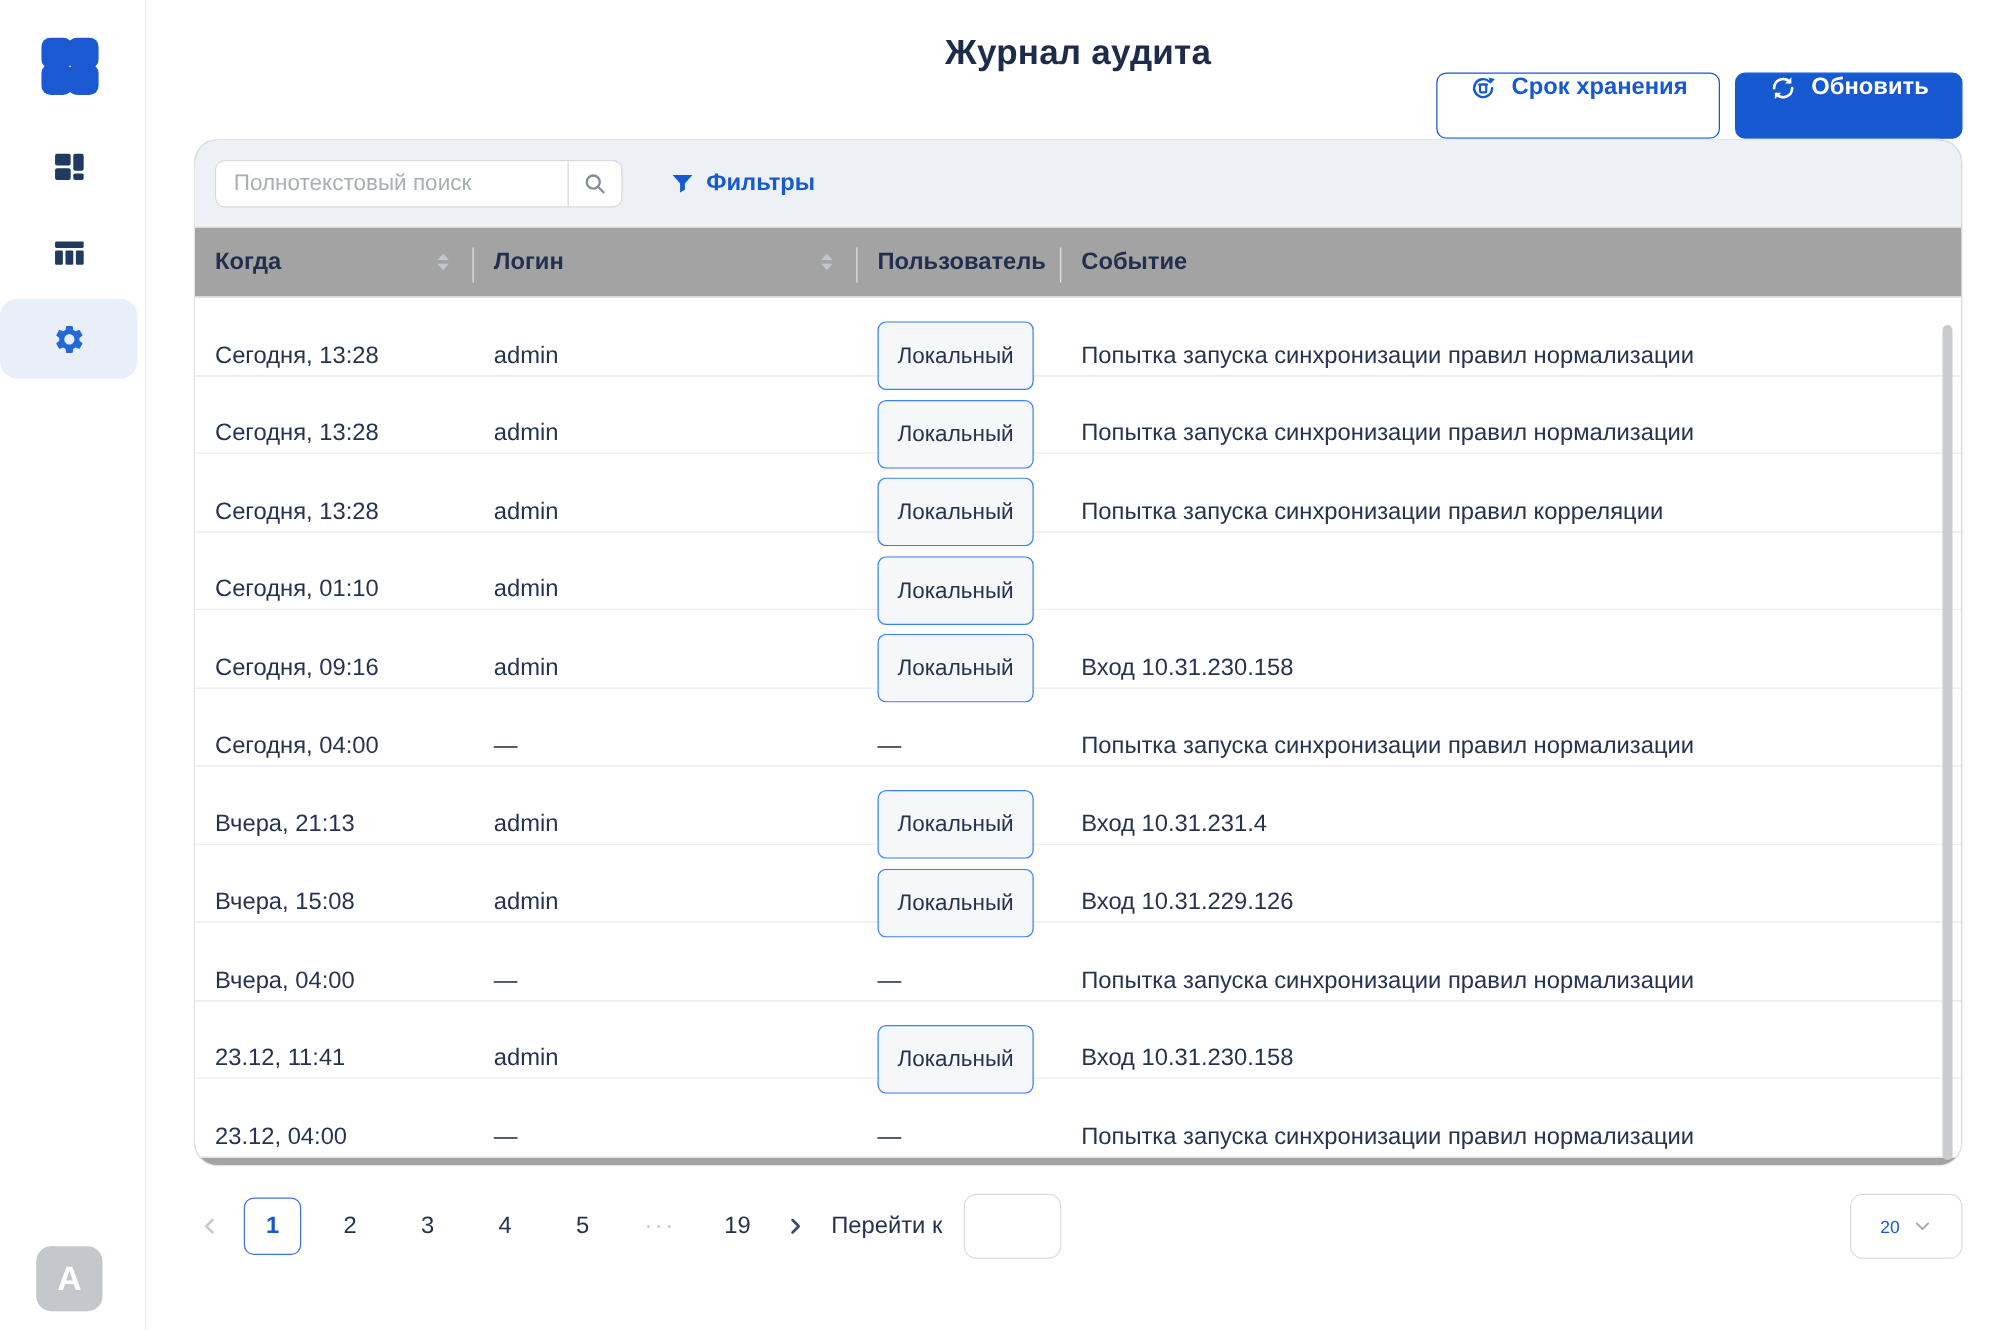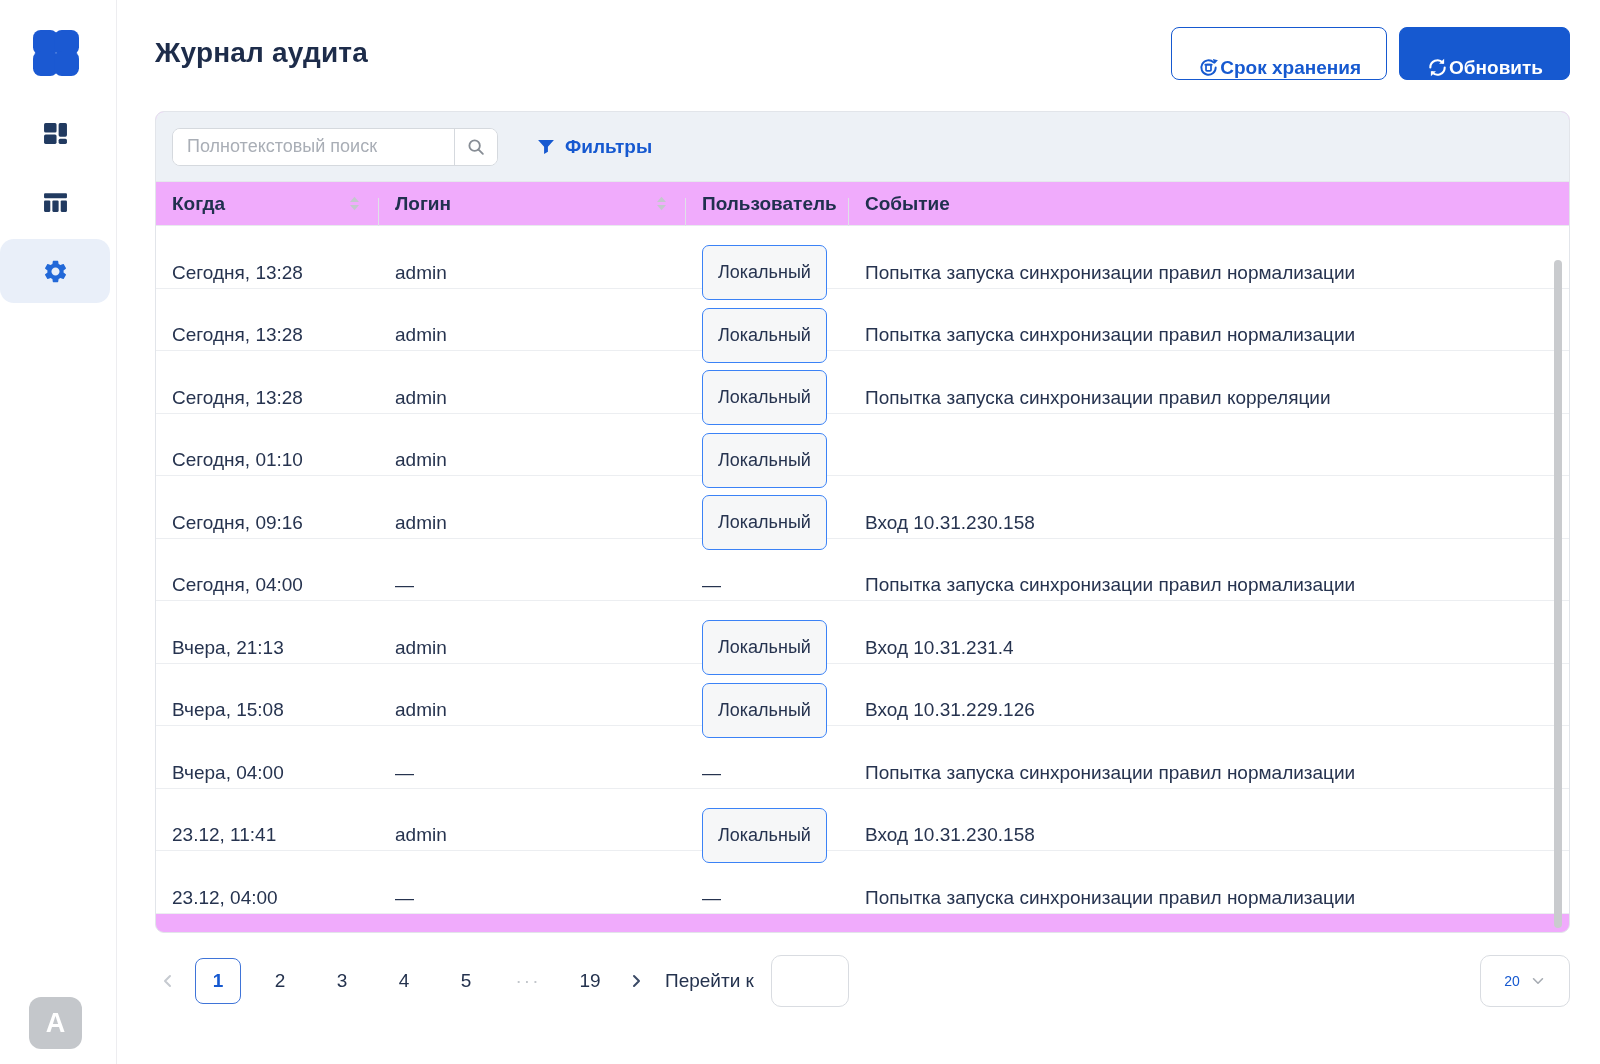--- a/index.html
+++ b/index.html
@@ -14,47 +14,47 @@
   .nav-item { width:110px; height:64px; display:flex; align-items:center; justify-content:center;
     border-radius:14px; cursor:pointer; }
   .nav-item svg { display:block; }
   .nav-item.active { background:#e9eff9; }
   .avatar { position:absolute; left:29px; bottom:15px; width:53px; height:52px; border-radius:12px;
     background:#c4c7cb; color:#ffffff; font-size:27px; font-weight:bold;
     display:flex; align-items:center; justify-content:center; cursor:pointer; }
 
   
   .main { flex:1; padding:0 30px 0 38px; position:relative; }
-  .topbar { margin-top:26px; display:flex; align-items:center; height:54px; }
+  .topbar { margin-top:26px; display:flex; align-items:center; height:54px;flex-direction:column; }
   .page-title { font-size:28px; font-weight:bold; color:#1d2c4a; letter-spacing:.2px; }
   .actions { margin-left:auto; display:flex; gap:12px; }
-  .btn { display:flex; align-items:flex-end; height:53px; border-radius:8px;
+  .btn { display:flex; align-items:flex-start; gap:11px; height:53px; border-radius:8px;
     font-size:19px; font-weight:bold; cursor:pointer;
     font-family:"Liberation Sans","DejaVu Sans",sans-serif; }
   .btn.outline { background:#ffffff; border:1.5px solid #1659d0; color:#1659d0; padding:0 25px; }
   .btn.primary { background:#1659d0; border:1.5px solid #1659d0; color:#ffffff; padding:0 26px; }
 
   
   .card { position:relative; margin-top:31px; height:822px; border:1px solid #e2e5ea;
-    border-radius:9px; overflow:hidden; background:#f0abfc; }
+    border-radius:19px; overflow:hidden; background:#a3a3a3; }
   .toolbar { height:70px; background:#edf1f6; display:flex; align-items:center;
     padding:0 16px; border-bottom:1px solid #e5e8ec; }
   .search-group { display:flex; align-items:stretch; width:326px; height:38px; background:#ffffff;
     border:1px solid #d5d9de; border-radius:8px; overflow:hidden; }
   .search-group input { flex:1; border:none; outline:none; padding:0 14px; font-size:18px;
     color:#24324e; font-family:"Liberation Sans","DejaVu Sans",sans-serif; }
   .search-group input::placeholder { color:#a9aeb6; }
   .search-btn { width:43px; background:#ffffff; border:none; border-left:1px solid #d5d9de;
     display:flex; align-items:center; justify-content:center; cursor:pointer; }
   .filters-btn { margin-left:38px; display:flex; align-items:center; gap:9px; background:none;
     border:none; color:#1659d0; font-size:19px; font-weight:bold; cursor:pointer;
     font-family:"Liberation Sans","DejaVu Sans",sans-serif; }
 
   .thead, .tr { display:grid; grid-template-columns:223px 307px 163px 1fr; align-items:center; }
-  .thead { height:44px; border-bottom:1px solid #e8eaee; }
+  .thead { height:56px; border-bottom:1px solid #e8eaee; }
   .th { position:relative; height:100%; display:flex; align-items:center; padding:0 10px 0 16px;
     font-size:19px; font-weight:bold; color:#20304e; }
   .th .divider { position:absolute; right:0; top:16px; height:28px; width:1px; background:#dfe2e7; }
   .sort-icon { margin-left:auto; margin-right:6px; cursor:pointer; }
   .tr { height:62.5px; border-bottom:1px solid #eceef1; cursor:pointer; background:#ffffff; }
   .td { padding:0 10px 0 16px; font-size:19px; color:#26334f; white-space:nowrap; overflow:hidden;margin-top:32px; }
   .td.event { text-overflow:clip; padding-right:52px; }
   .badge { display:inline-block; padding:16px 15px; font-size:18px; color:#26334f;
     background:#f6f7f8; border:1px solid #3b82f6; border-radius:7px;text-align:center; }
   .scroll-thumb { position:absolute; right:7px; top:148px; width:8px; height:668px;

